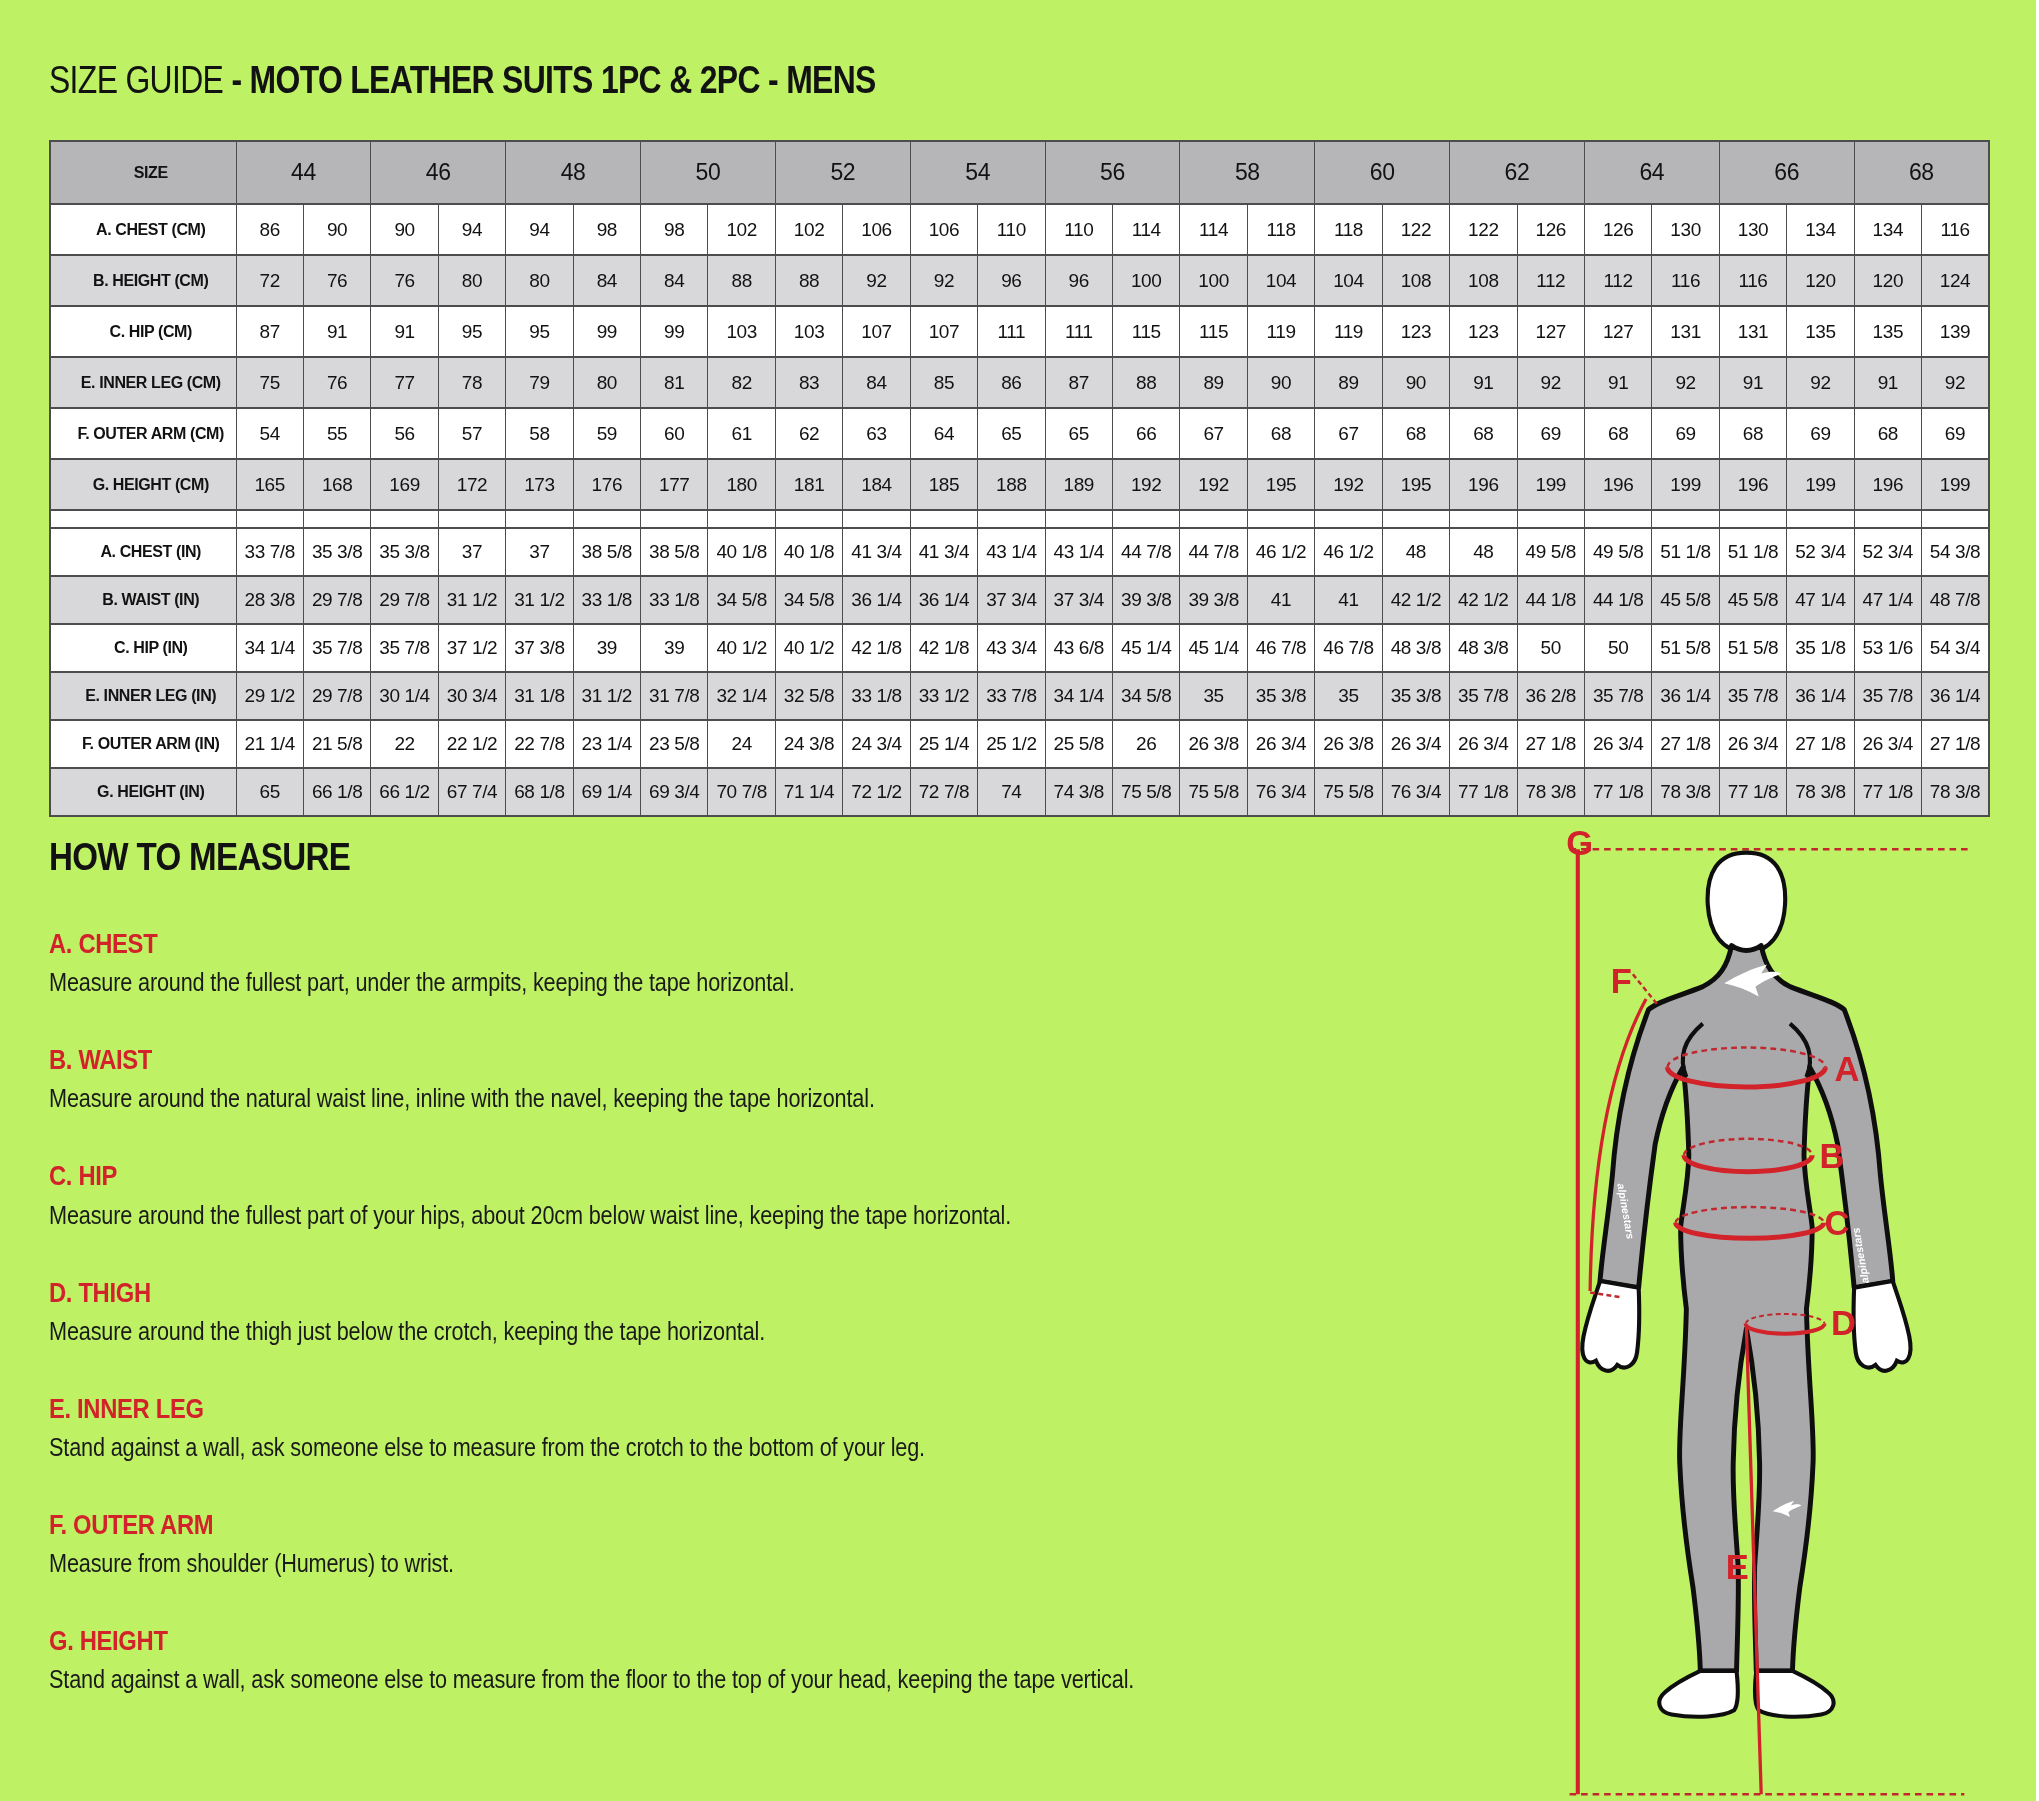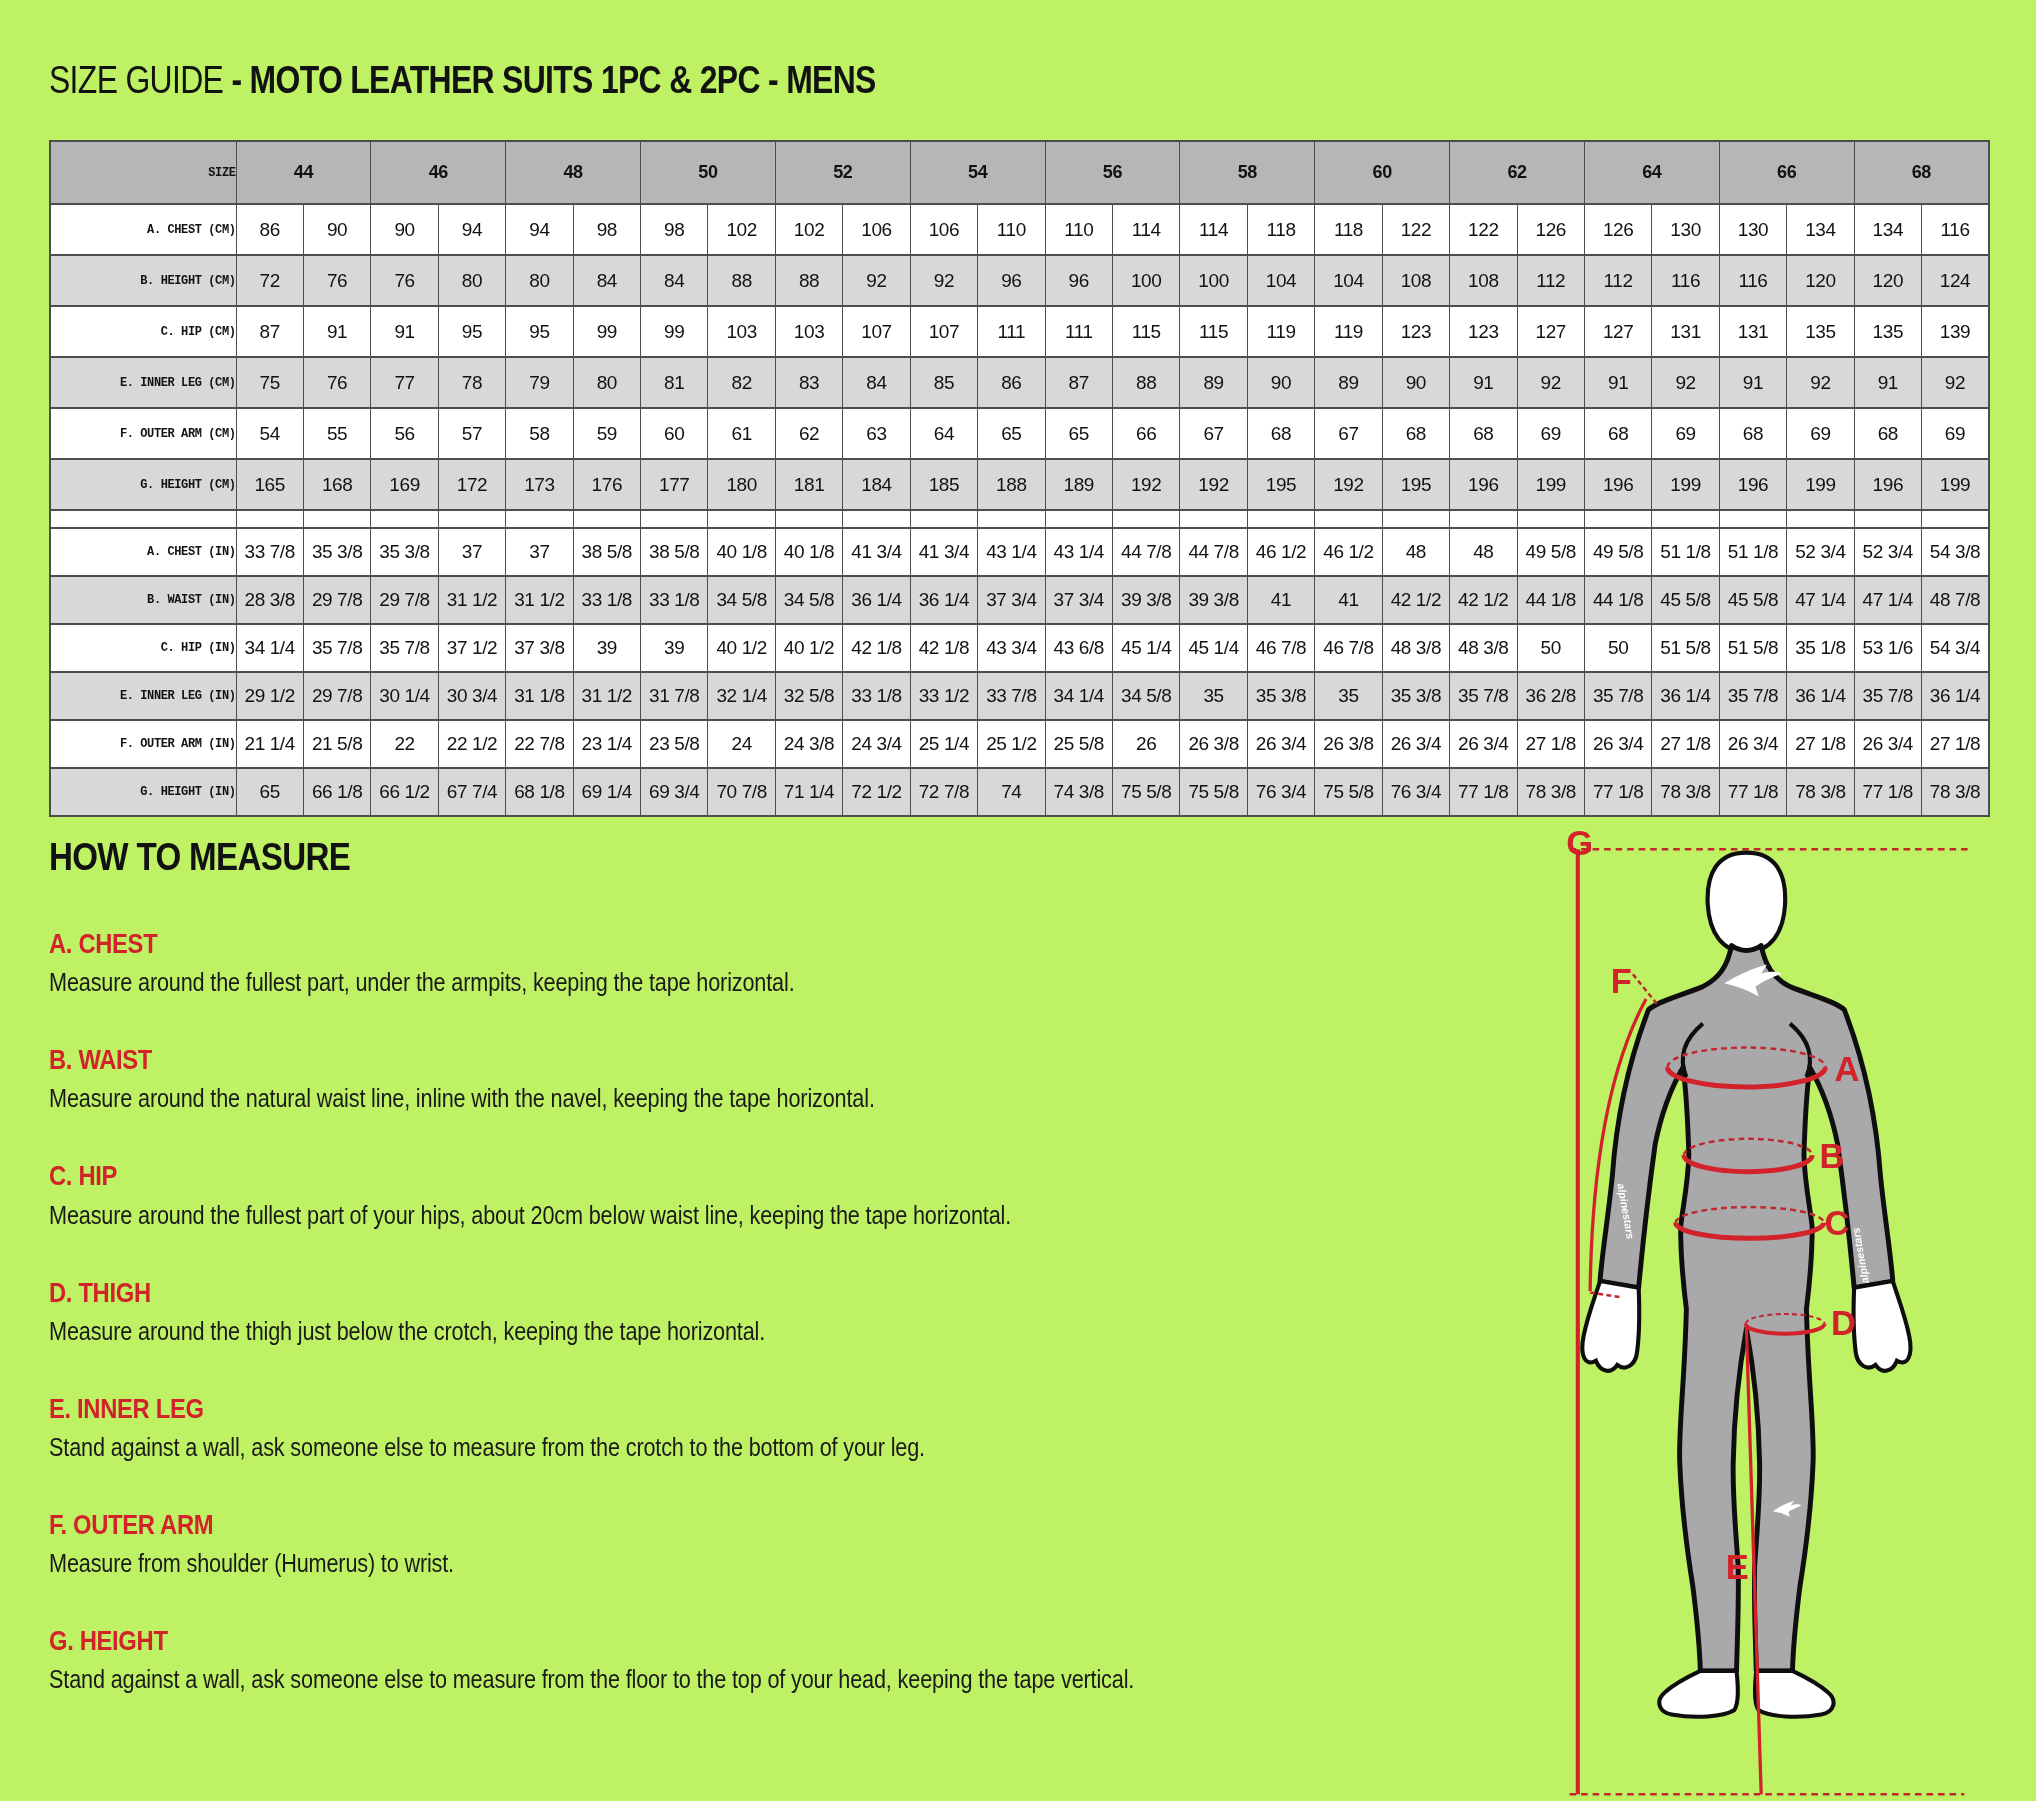--- a/index.html
+++ b/index.html
@@ -14,23 +14,23 @@
   .title .t-rest { font-weight:bold; }
 
   
   table.size-table { position:absolute; left:49px; top:140px; width:1941px;
                      border-collapse:collapse; table-layout:fixed;
                      border:2.5px solid #4d4d4f; }
   .size-table th, .size-table td {
       border:0.8px solid #4d4d4f; border-top-width:2.5px; border-bottom-width:2.5px;
       text-align:center; vertical-align:middle; font-size:19px; letter-spacing:-0.4px;
       overflow:hidden; white-space:nowrap; }
-  .size-table thead th { height:63px; background:#b6b6b8; font-size:18px; font-weight:bold; }
+  .size-table thead th { height:63px; background:#b6b6b8; font-size:23px; font-weight:normal; }
   .size-table td.label-col, .size-table th.label-col {
-      text-align:right; padding-left:15px; font-weight:bold; font-size:12px;font-family:Liberation Mono, monospace; }
+      text-align:center; padding-left:15px; font-weight:bold; font-size:16px; }
   .size-table tr.row-cm td { height:51px; }
   .size-table tr.row-in td { height:48px; }
   .size-table tr.bg-white td { background:#ffffff; }
   .size-table tr.bg-gray td { background:#d8d8da; }
   .size-table tr.sep-row td { height:18px; background:#ffffff; }
 
   
   .measure { position:absolute; left:49px; top:835px; width:1776px;
              transform:scaleX(0.85); transform-origin:left top; }
   .measure h2 { font-size:39px; font-weight:bold; letter-spacing:-0.8px; margin-bottom:49px; color:#121212; }

